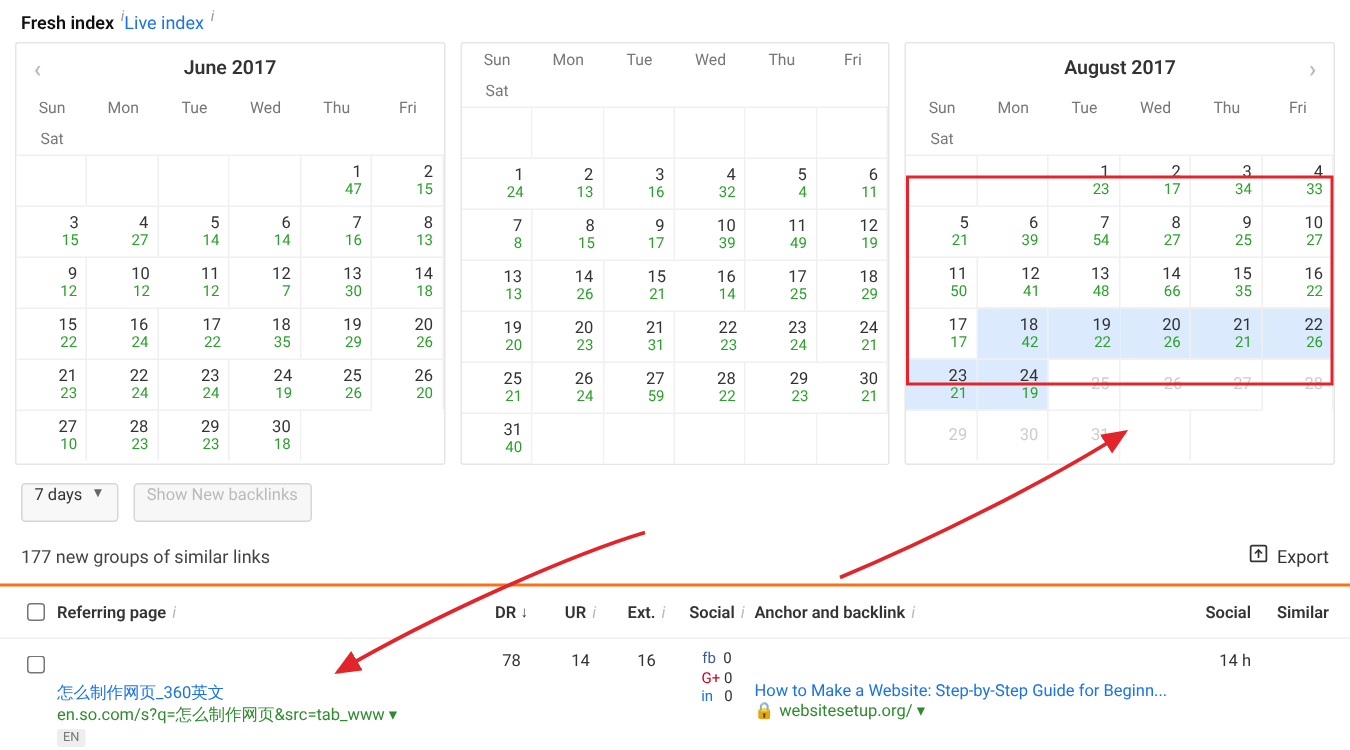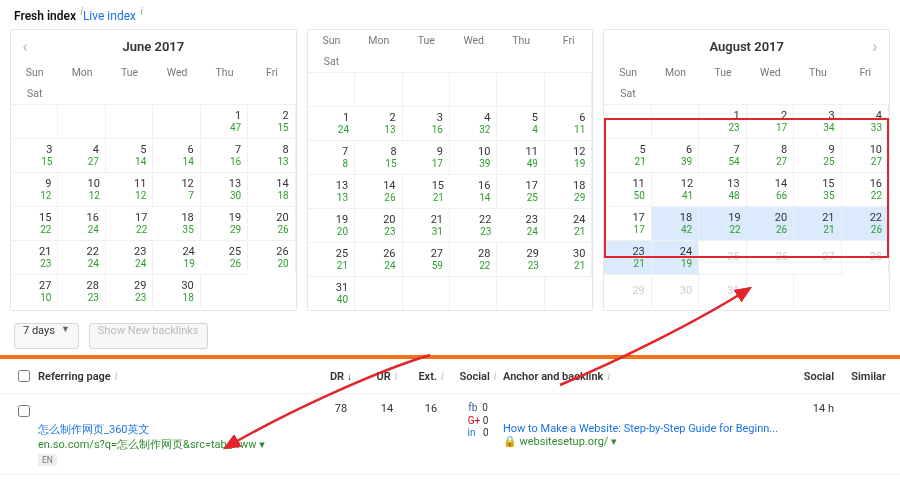--- a/index.html
+++ b/index.html
@@ -137,21 +137,21 @@
     gap: 5px;
     color: #333;
     cursor: pointer;
   }
 
   
   .table-header {
     display: grid;
     grid-template-columns: 24px 1fr 48px 44px 44px 50px 1fr 52px 52px;
     align-items: center;
-    border-top: 4px solid #f97316;
+    border-top: 2px solid #f97316;
     border-bottom: 1px solid #eee;
     padding: 8px 14px;
     font-size: 11px;
     font-weight: 600;
     color: #333;
   }
   .table-header .col { display: flex; align-items: center; gap: 2px; }
   .table-header .col.center { justify-content: center; }
   .table-header .col.right  { justify-content: flex-end; }
   .info-i { color: #bbb; font-style: italic; font-weight: normal; margin-left: 2px; }
@@ -638,20 +638,32 @@
 <div class="controls-row">
   <div class="dropdown-btn">
     <span>7 days</span>
         <span class="tri">▼</span>
   </div>
   <div class="faded-btn">
     <span>Show New backlinks</span>
   </div>
 </div>
 
+<div class="summary-row">
+  <div>177 new groups of similar links</div>
+  <div class="export-link">
+    <span>
+      <svg width="14" height="14" viewBox="0 0 24 24" fill="none" stroke="#333" stroke-width="2">
+        <rect x="3" y="3" width="18" height="18" rx="2"></rect>
+        <path d="M8 12l4-4 4 4M12 8v9"></path>
+      </svg>
+    </span>
+    <span>Export</span>
+  </div>
+</div>
 
 <div class="table-header">
   <div class="col">
         <input type="checkbox" style="">
       </div>
   <div class="col">
     <span>Referring page</span>
         <span class="info-i">i</span>
   </div>
   <div class="col center sort-down">

